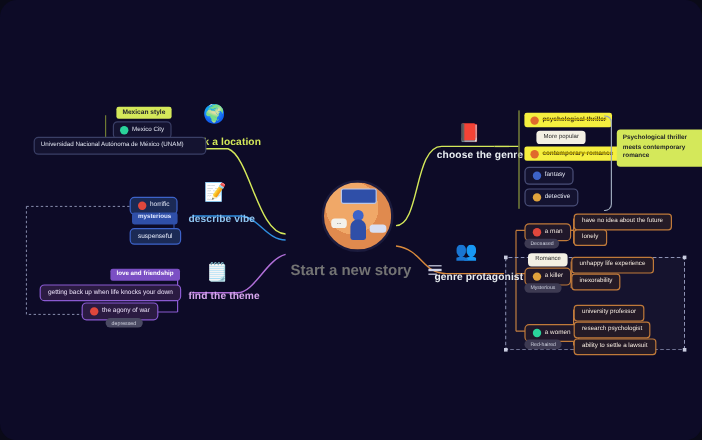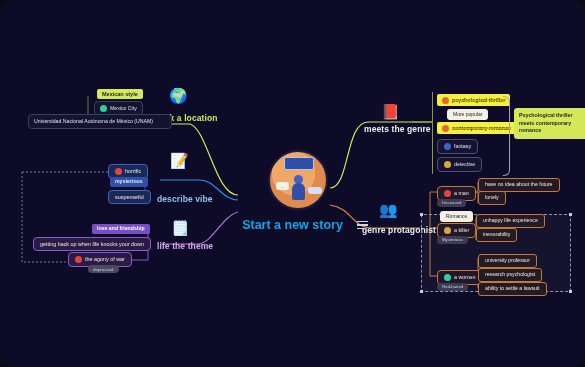--- a/index.html
+++ b/index.html
@@ -29,21 +29,21 @@
           background:#2f4fa8;border:1.5px solid #b9c6e8;border-radius:2px;}
   #avatar .person{position:absolute;bottom:8px;left:22px;width:13px;height:17px;
           background:#2f4fa8;border-radius:6px 6px 2px 2px;}
   #avatar .head{position:absolute;bottom:24px;left:24px;width:9px;height:9px;
           border-radius:50%;background:#3d63c9;}
   #avatar .bub1{position:absolute;bottom:18px;left:6px;width:13px;height:8px;
           background:#f3f1ea;border-radius:3px;font-size:5px;color:#555;
           display:flex;align-items:center;justify-content:center;}
   #avatar .bub2{position:absolute;bottom:14px;right:4px;width:14px;height:7px;
           background:#d8dff2;border-radius:3px;}
-  #centertitle{margin-top:8px;text-align:center;color:#0ea5e9;
+  #centertitle{margin-top:8px;text-align:center;color:#737373;
           font-size:12.5px;font-weight:700;display:flex;align-items:center;
           justify-content:center;gap:14px;white-space:nowrap;}
   .cdot{width:11px;height:11px;border-radius:50%;
         background:linear-gradient(135deg,#ffffff 0 50%,#18b97a 50% 100%);}
   .hamb{display:inline-flex;flex-direction:column;gap:2px;}
   .hamb i{display:block;width:11px;height:1.4px;background:#cfd3e6;}
   .hamb i:last-child{width:7px;}
 
   
   .yellowhl{background:#d4e85a;color:#23252b;font-size:5.5px;font-weight:700;
@@ -157,42 +157,42 @@
   <div class="btitle" style="left:157px;top:113px;color:#d4e85a;">pick a location</div>
 
   <div class="chip yellowhl" style="left:97px;top:89px;">Mexican style</div>
   <div class="chip darkchip" style="left:94px;top:101px;">
     <span class="dot" style="background:#2ad39a"></span>
     <span>Mexico City</span>
   </div>
   <div class="darkchip uam">Universidad Nacional Autónoma de México (UNAM)</div>
 
   <div class="bicon" style="left:169px;top:149px;">📝</div>
-  <div class="btitle" style="left:157px;top:194px;color:#8fc4ef;">describe vibe</div>
+  <div class="btitle" style="left:157px;top:177px;color:#8fc4ef;">describe vibe</div>
 
   <div class="chip bluechip" style="left:108px;top:164px;">
     <span class="dot" style="background:#e0473c"></span>
     <span>horrific</span>
   </div>
   <div class="chip bluehl" style="left:110px;top:177px;">mysterious</div>
   <div class="chip bluechip" style="left:108px;top:190px;">suspenseful</div>
 
   <div class="bicon" style="left:170px;top:216px;">🗒️</div>
-  <div class="btitle" style="left:157px;top:241px;color:#d8a8ef;">life the theme</div>
+  <div class="btitle" style="left:157px;top:241px;color:#d8a8ef;">find the theme</div>
 
   <div class="chip purplehl" style="left:92px;top:224px;">love and friendship</div>
   <div class="chip purplechip" style="left:33px;top:237px;">getting back up when life knocks your down</div>
   <div class="chip purplechip" style="left:68px;top:252px;">
     <span class="dot" style="background:#e0473c"></span>
     <span>the agony of war</span>
   </div>
   <div class="chip greytag" style="left:88px;top:265px;">depressed</div>
 
   <div class="bicon" style="left:380px;top:100px;">📕</div>
-  <div class="btitle" style="left:364px;top:124px;color:#e9eef2;">meets the genre</div>
+  <div class="btitle" style="left:364px;top:124px;color:#e9eef2;">choose the genre</div>
 
   <div class="genrebox"></div>
   <div class="chip hlyellow" style="left:437px;top:94px;">
     <span class="dot" style="background:#e06a2c"></span>
     <span>psychological thriller</span>
   </div>
   <div class="chip popchip" style="left:447px;top:109px;">More popular</div>
   <div class="chip hlyellow" style="left:437px;top:122px;">
     <span class="dot" style="background:#e06a2c"></span>
     <span>contemporary romance</span>

